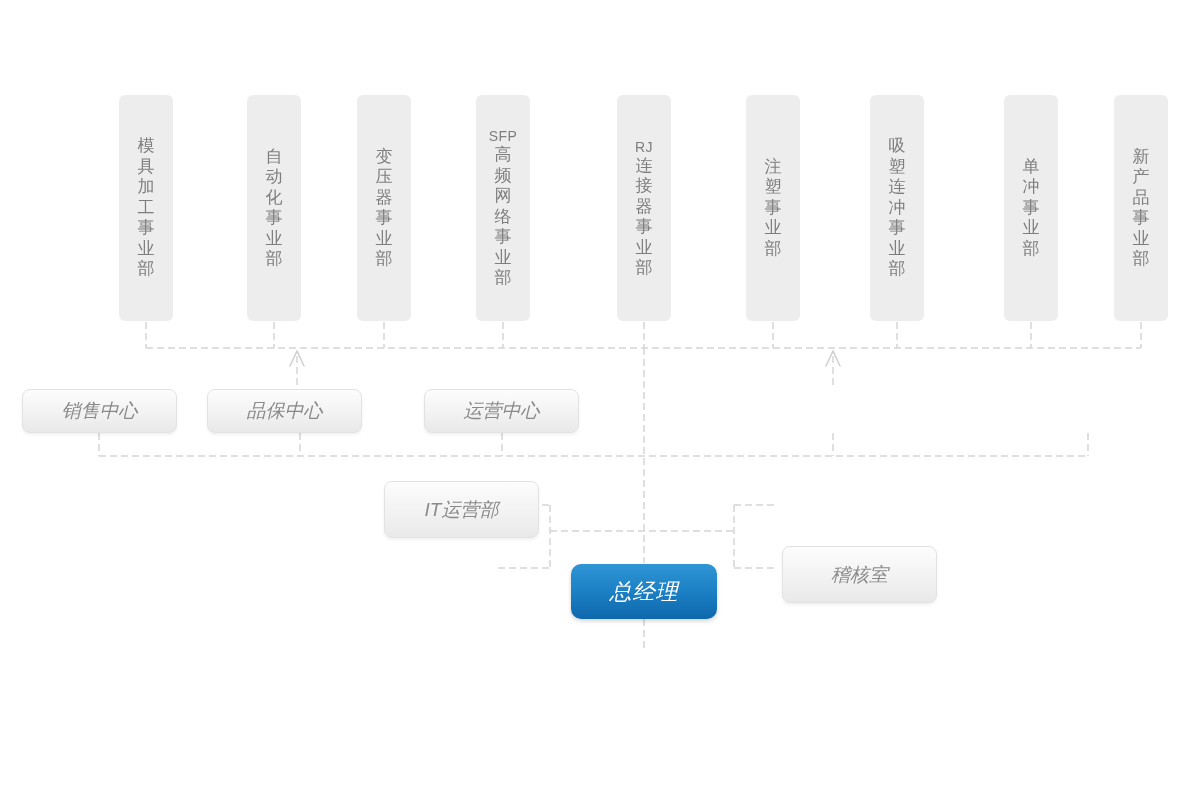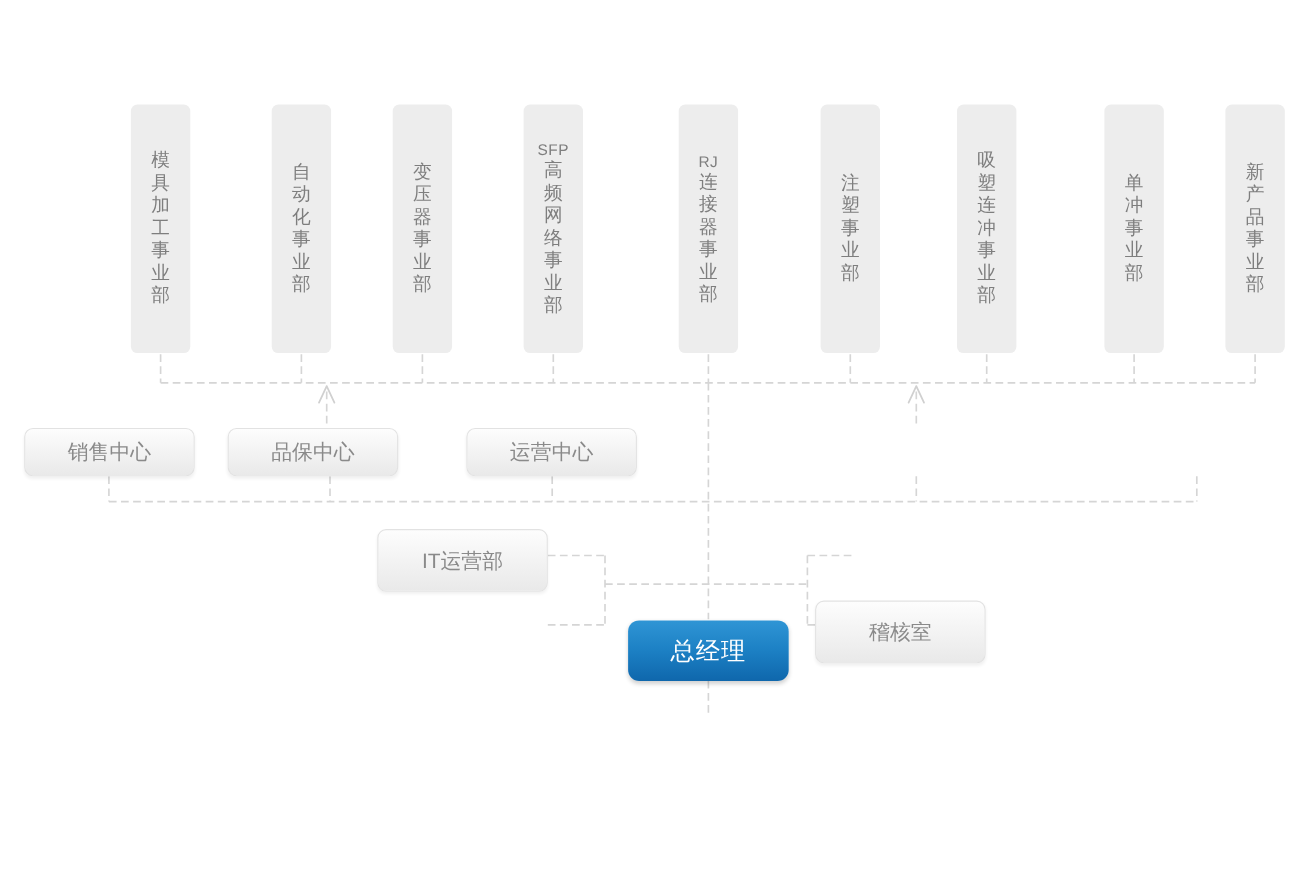--- a/index.html
+++ b/index.html
@@ -19,31 +19,31 @@
   .unit .vchar { line-height:20.5px; text-align:center; }
   .unit .vlatin { font-size:14px; line-height:18px; letter-spacing:0.5px; }
 
   
   .pill {
     position:absolute; width:155px; height:44px; box-sizing:border-box;
     border-radius:8px; border:1px solid #e2e2e2;
     background:linear-gradient(180deg,#fdfdfd 0%,#e9e9e9 100%);
     box-shadow:0 2px 3px rgba(0,0,0,0.06);
     color:#8a8a8a; font-size:19px;
-    display:flex; align-items:center; justify-content:center;
+    display:flex; align-items:center; justify-content:center;font-style:italic;
   }
-  .dept { height:57px; }
+  .dept { height:57px;margin-left:41px; }
 
   
   .exec {
     position:absolute; width:146px; height:55px; border-radius:10px;
     background:linear-gradient(180deg,#2f95d5 0%,#1c80c4 50%,#0f67ac 100%);
     box-shadow:0 2px 4px rgba(0,0,0,0.18);
     color:#ffffff; font-size:22px; letter-spacing:1px;
-    display:flex; align-items:center; justify-content:center;
+    display:flex; align-items:center; justify-content:center;font-style:italic;
   }
 </style>
 </head>
 <body>
 
 <div class="stage">
 
   <svg class="connectors" width="1188" height="800" viewBox="0 0 1188 800">
     <g fill="none" stroke="#d5d5d5" stroke-width="1.5" stroke-dasharray="7 4">
 

